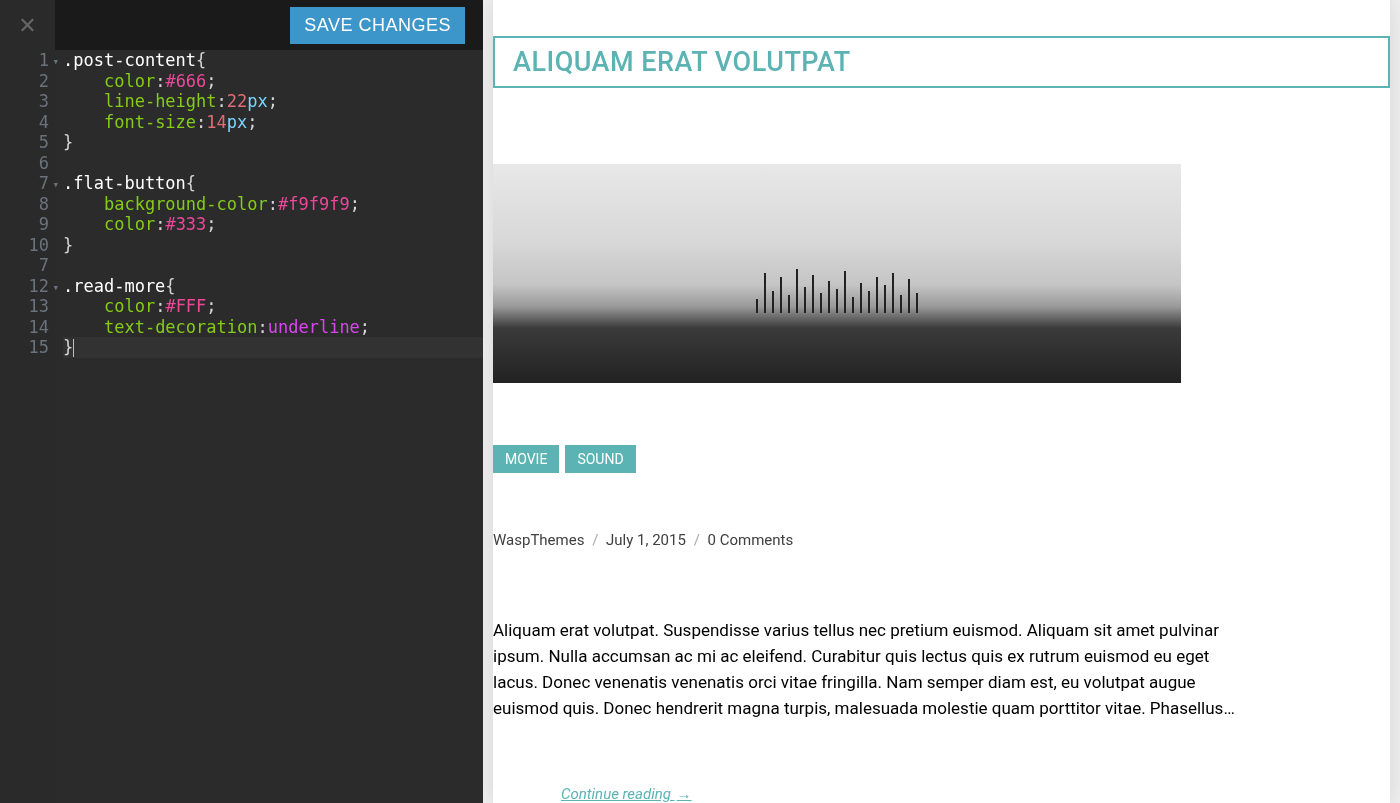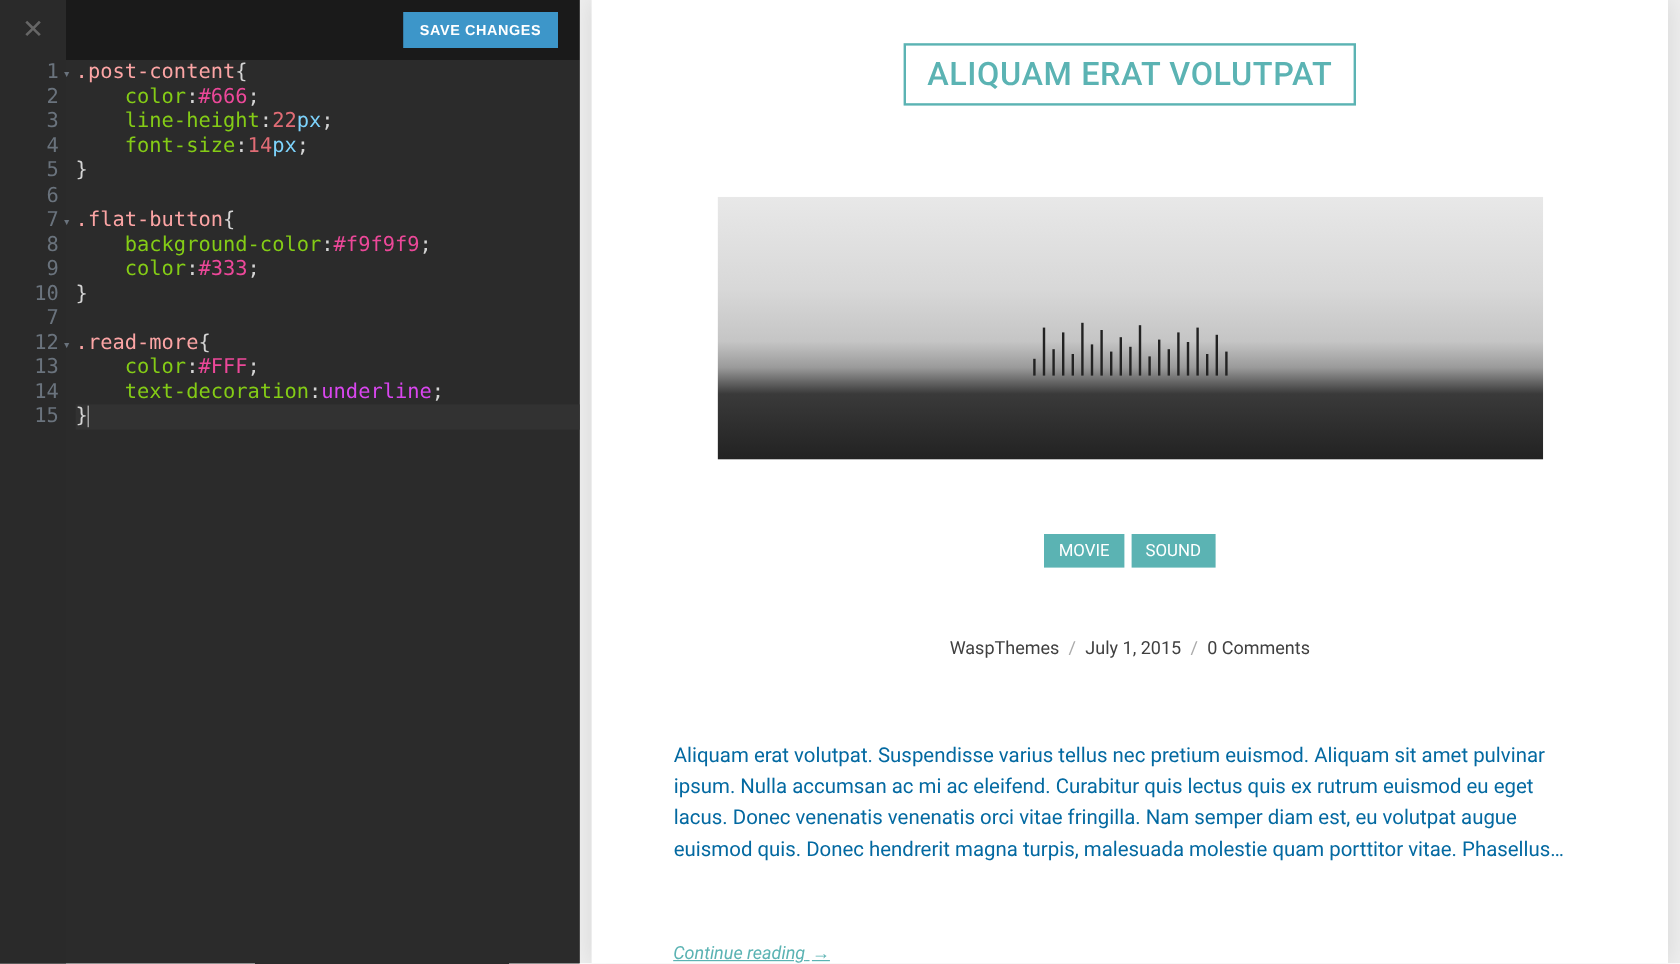--- a/index.html
+++ b/index.html
@@ -46,22 +46,22 @@
   padding-right: 18px;
   position: relative;
   z-index: 3;
   margin-left: 55px;
 }
 .save-btn {
   background: #3d96c9;
   color: #fff;
   border: none;
   padding: 8px 14px;
-  font-size: 12px;
-  font-weight: 700;
+  font-size: 18px;
+  font-weight: 400;
   letter-spacing: 0.5px;
   cursor: pointer;
 }
 .editor-area {
   flex: 1;
   display: flex;
   background: #2b2b2b;
   font-family: "Consolas", "Monaco", monospace;
   font-size: 17px;
   line-height: 20.5px;
@@ -89,21 +89,21 @@
   font-size: 11px;
 }
 .code {
   flex: 1;
   padding-left: 8px;
   white-space: pre;
   color: #d4d4d4;
 }
 .code-line { height: 20.5px; }
 .code-line.active { background: #323232; }
-.tok-sel { color: #fca5a5; }
+.tok-sel { color: #ffffff; }
 .tok-brace { color: #d4d4d4; }
 .tok-prop { color: #84cc16; }
 .tok-punct { color: #d4d4d4; }
 .tok-val { color: #ec4899; }
 .tok-num { color: #e06c75; }
 .tok-unit { color: #7dd3fc; }
 .tok-kw { color: #d946ef; }
 .cursor {
   display: inline-block;
   width: 1px;
@@ -121,21 +121,20 @@
   display: flex;
   justify-content: center;
 }
 .page {
   background: #fff;
   width: 897px;
   height: 100%;
   box-shadow: 0 0 20px rgba(0,0,0,0.1);
   display: flex;
   flex-direction: column;
-  align-items: center;
   gap: 46px;
 }
 .post-title {
   border: 2px solid #5bb3b3;
   color: #5bb3b3;
   font-size: 27px;
   font-weight: 500;
   letter-spacing: 0.5px;
   padding: 8px 18px;
   margin-top: 36px;
@@ -181,21 +180,21 @@
 .meta {
   margin-top: 12px;
   font-size: 15px;
   color: #888;
 }
 .meta a { color: #404040; text-decoration: none; }
 .meta .sep { color: #aaa; margin: 0 4px; }
 .excerpt {
   width: 760px;
   margin-top: 22px;
-  color: #0369a1;
+  color: #000000;
   font-size: 17px;
   line-height: 26px;
 }
 .read-more {
   align-self: flex-start;
   margin-left: 68px;
   margin-top: 18px;
   color: #5bb3b3;
   font-style: italic;
   text-decoration: underline;

